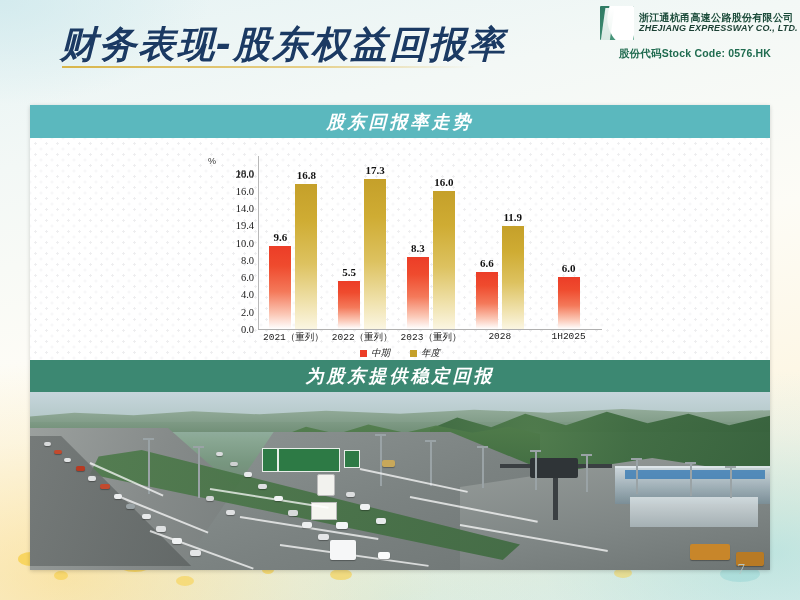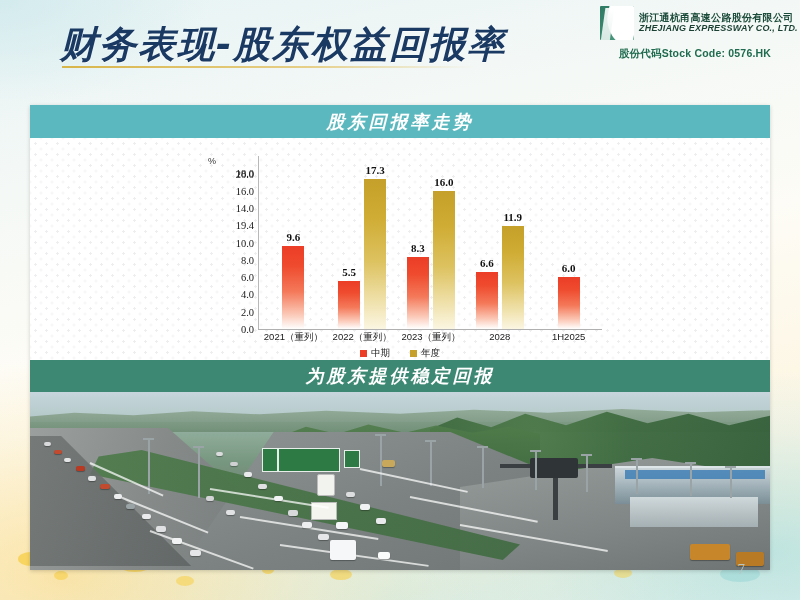--- a/index.html
+++ b/index.html
@@ -130,25 +130,25 @@
     font-size:11px;font-weight:bold;color:#111;
     font-family:"Liberation Serif","DejaVu Serif",serif;white-space:nowrap;
   }
 
   #x-axis{
     position:absolute;left:229px;top:193px;width:344px;height:16px;
   }
   .xtick{
     position:absolute;top:0;transform:translateX(-50%);
     font-size:9.5px;color:#1a1a1a;white-space:nowrap;
-    font-family:Liberation Sans, sans-serif;
+    font-family:Liberation Mono, monospace;
   }
   #legend{
     position:absolute;left:0;top:209px;width:740px;
-    display:flex;align-items:center;justify-content:center;gap:20px;
+    display:flex;align-items:center;justify-content:center;gap:20px;font-style:italic;
   }
   .lg{display:flex;align-items:center;gap:4px;}
   .lgsq{width:7px;height:7px;display:inline-block;}
   .lgtx{font-size:9.5px;color:#1a1a1a;}
 
   
   #photo-banner{
     position:absolute;left:0;top:255px;width:740px;height:32px;
     background:#3c8872;display:flex;align-items:center;justify-content:center;
   }
@@ -275,20 +275,23 @@
           <div class="ytick" style="top: 143.4px;">4.0</div>
           <div class="ytick" style="top: 160.7px;">2.0</div>
           <div class="ytick" style="top: 178px;">0.0</div>
         </div>
       <div id="axis-line"></div>
       <div id="base-line"></div>
       <div id="plot">
           <div class="grp" style="left: 0px; width: 68.8px;">
             <div class="bar mid" style="height: 83.04px;">
               <span class="vlab">9.6</span>
+            </div>
+            <div class="bar ann" style="height: 145.32px;">
+              <span class="vlab">16.8</span>
             </div>
           </div>
           <div class="grp" style="left: 68.8px; width: 68.8px;">
             <div class="bar mid" style="height: 47.575px;">
               <span class="vlab">5.5</span>
             </div>
             <div class="bar ann" style="height: 149.645px;">
               <span class="vlab">17.3</span>
             </div>
           </div>

